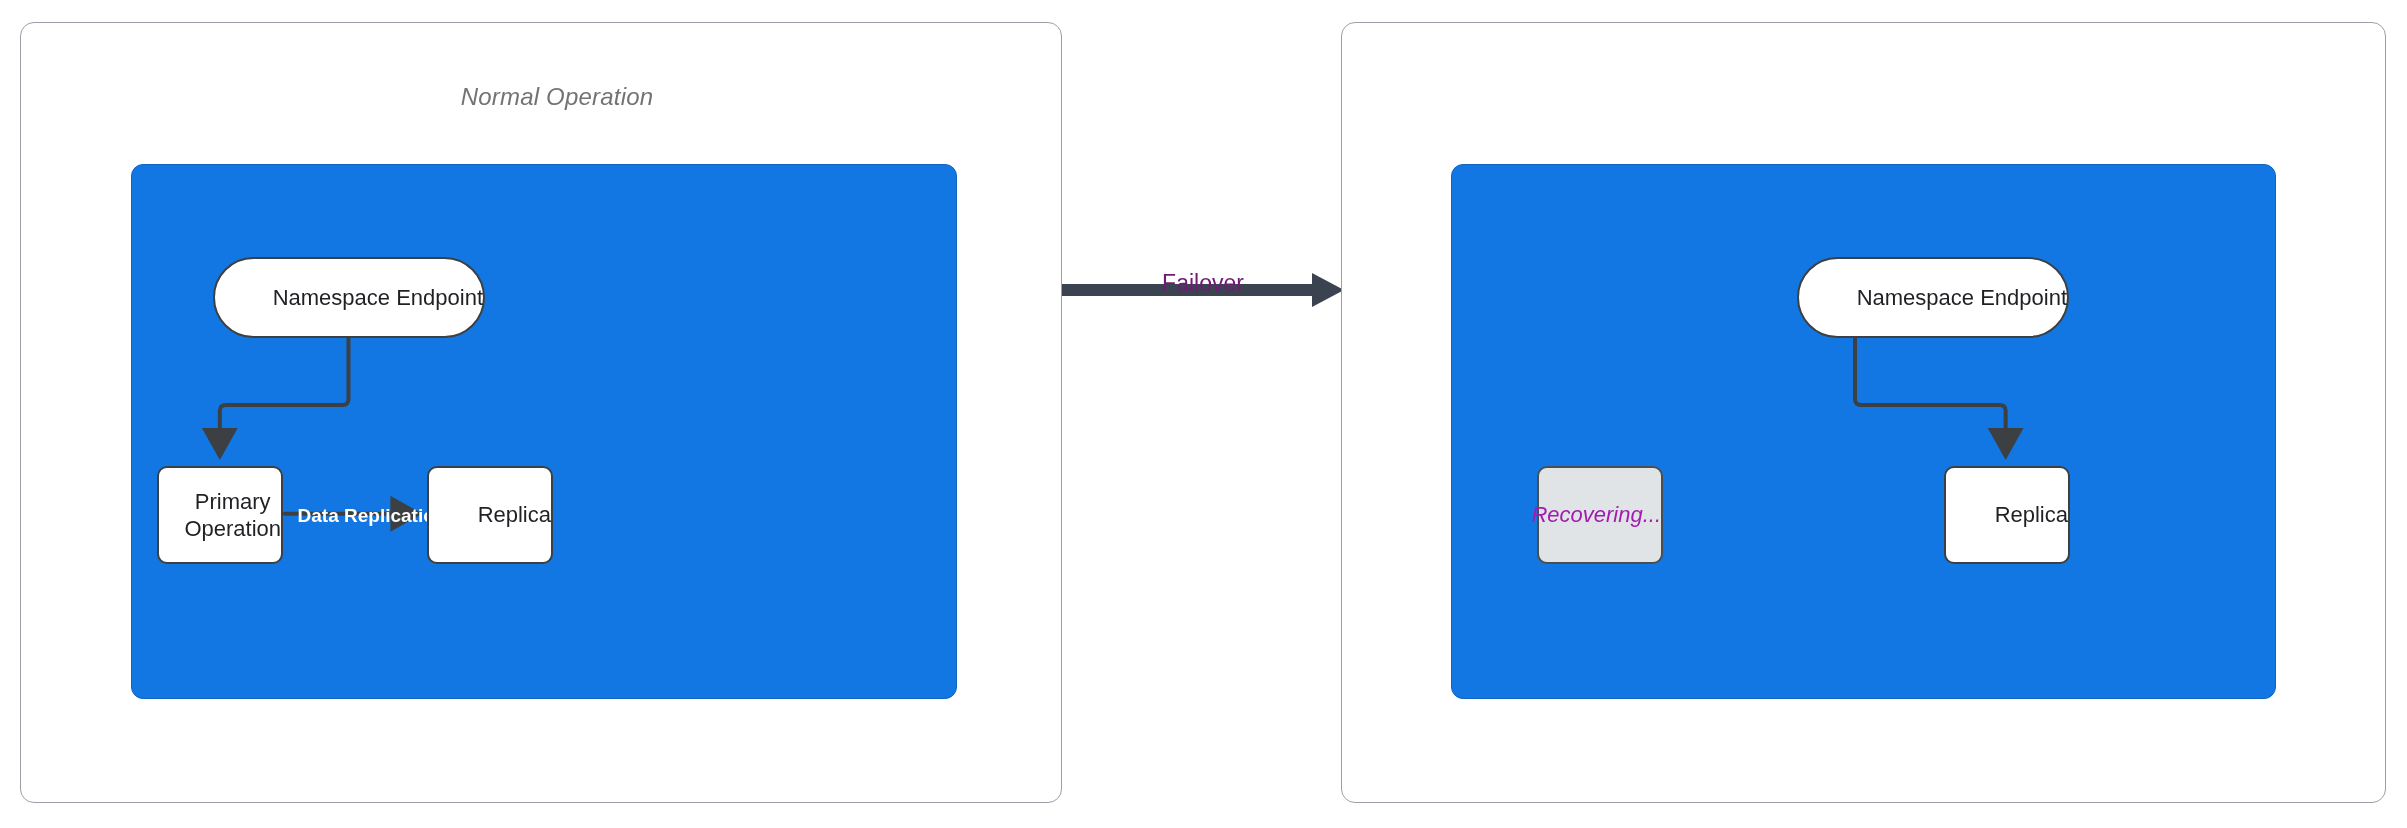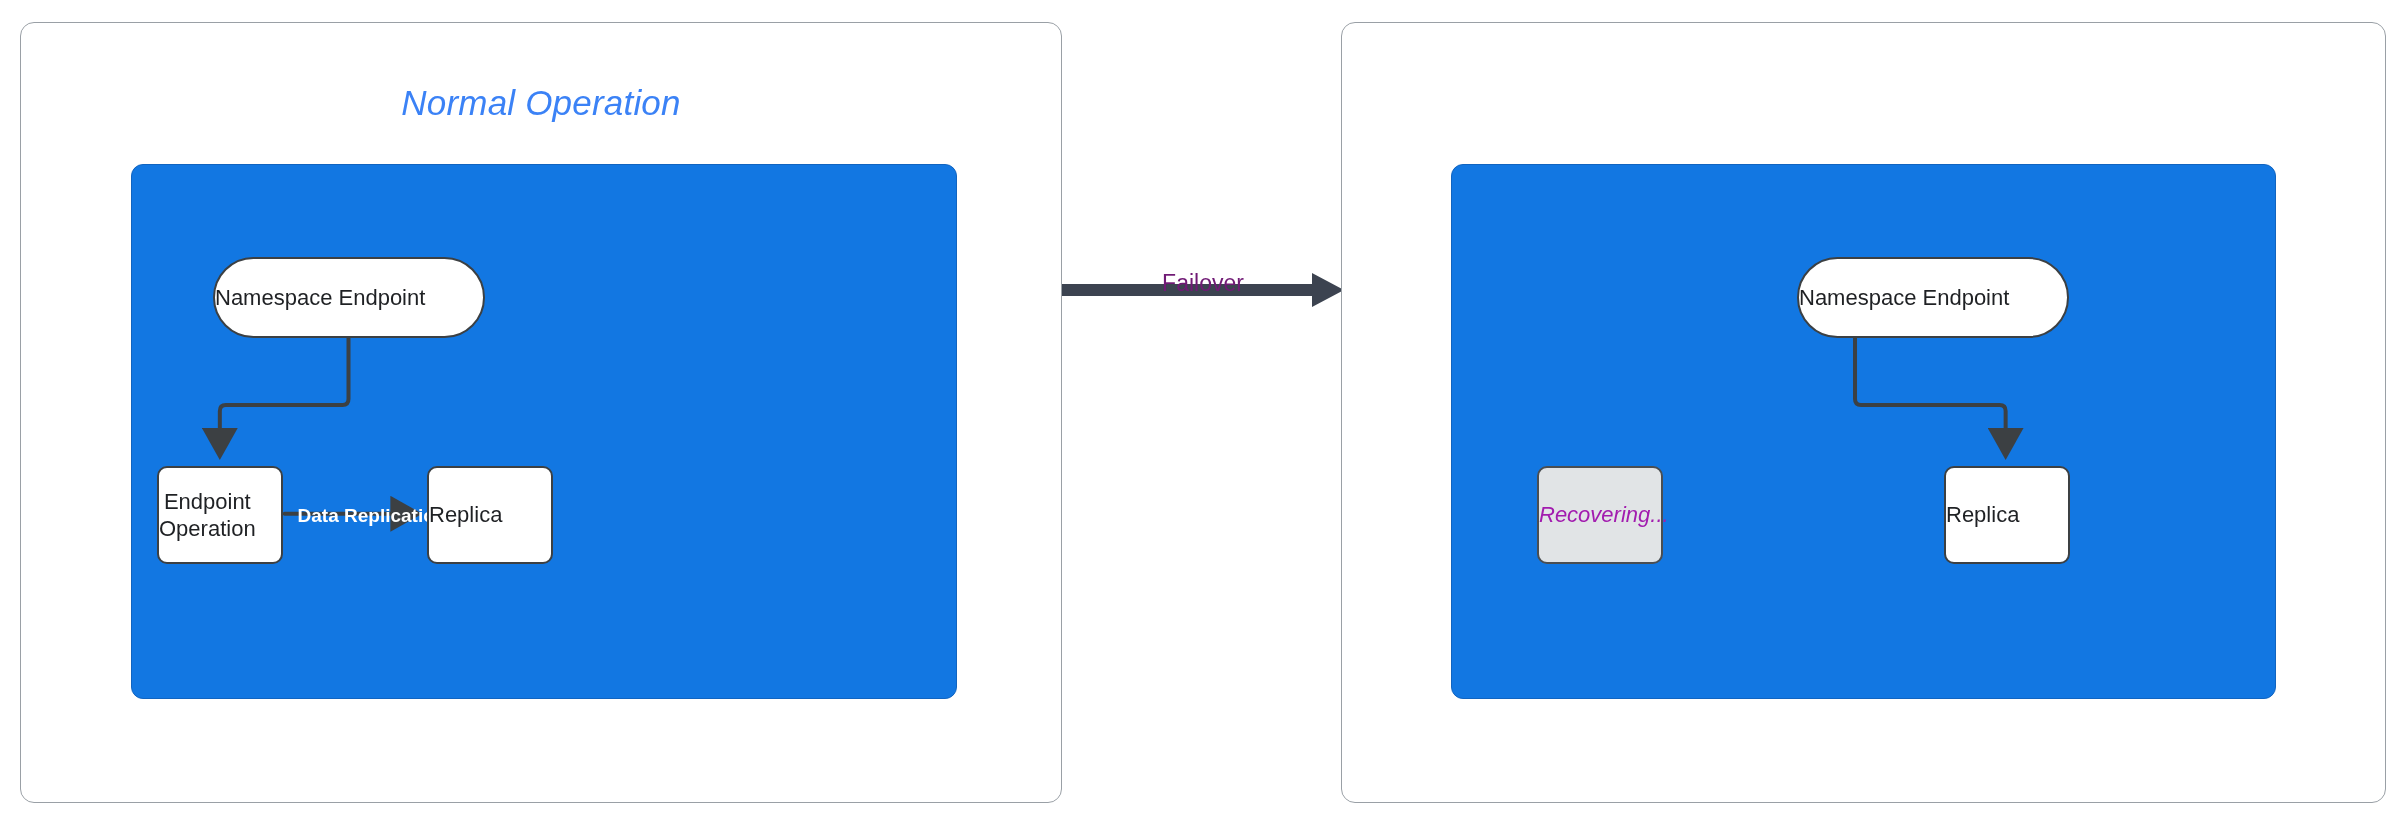--- a/index.html
+++ b/index.html
@@ -27,45 +27,45 @@
     border: 1.5px solid #9aa0a6;
     border-radius: 14px;
     box-sizing: border-box;
   }
   #panel-normal  { left: 20px;   top: 22px; width: 1042px; height: 781px; }
   #panel-failover{ left: 1341px; top: 22px; width: 1045px; height: 781px; }
 
   .panel-title {
     position: absolute;
     top: 60px;
-    left: 0;
+    left: 16px;
     width: 100%;
     text-align: center;
     font-style: italic;
-    font-size: 35px;
-    color: #3b82f6;
+    font-size: 24px;
+    color: #737373;
     letter-spacing: 0.2px;
   }
 
   .blue-zone {
     position: absolute;
     background: #1277e2;
     border: 1.5px solid #1164c0;
     border-radius: 12px;
     box-sizing: border-box;
   }
   #zone-normal   { left: 110px; top: 141px; width: 826px; height: 535px; }
   #zone-failover { left: 109px; top: 141px; width: 825px; height: 535px; }
 
   .node {
     position: absolute;
     box-sizing: border-box;
     display: flex;
     align-items: center;
-    justify-content: flex-start;
+    justify-content: flex-end;
     text-align: center;
     line-height: 1.25;
   }
   .node-pill {
     background: #ffffff;
     border: 2px solid #3c4043;
     border-radius: 999px;
     font-size: 22px;
     color: #1f2124;
   }
@@ -162,21 +162,21 @@
     </svg>
 
     <div class="edge-label" id="label-replication">Data Replication</div>
 
     <div class="node node-pill" id="ep-left">
       <span>Namespace Endpoint</span>
     </div>
 
     <div class="node node-box" id="primary-left">
       <span>
-        <span>Endpoint</span><br>
+        <span>Primary</span><br>
         <span>Operation</span>
       </span>
     </div>
 
     <div class="node node-box" id="replica-left">
       <span>Replica</span>
     </div>
   </div>
 
   <div id="failover-arrow-wrap">

